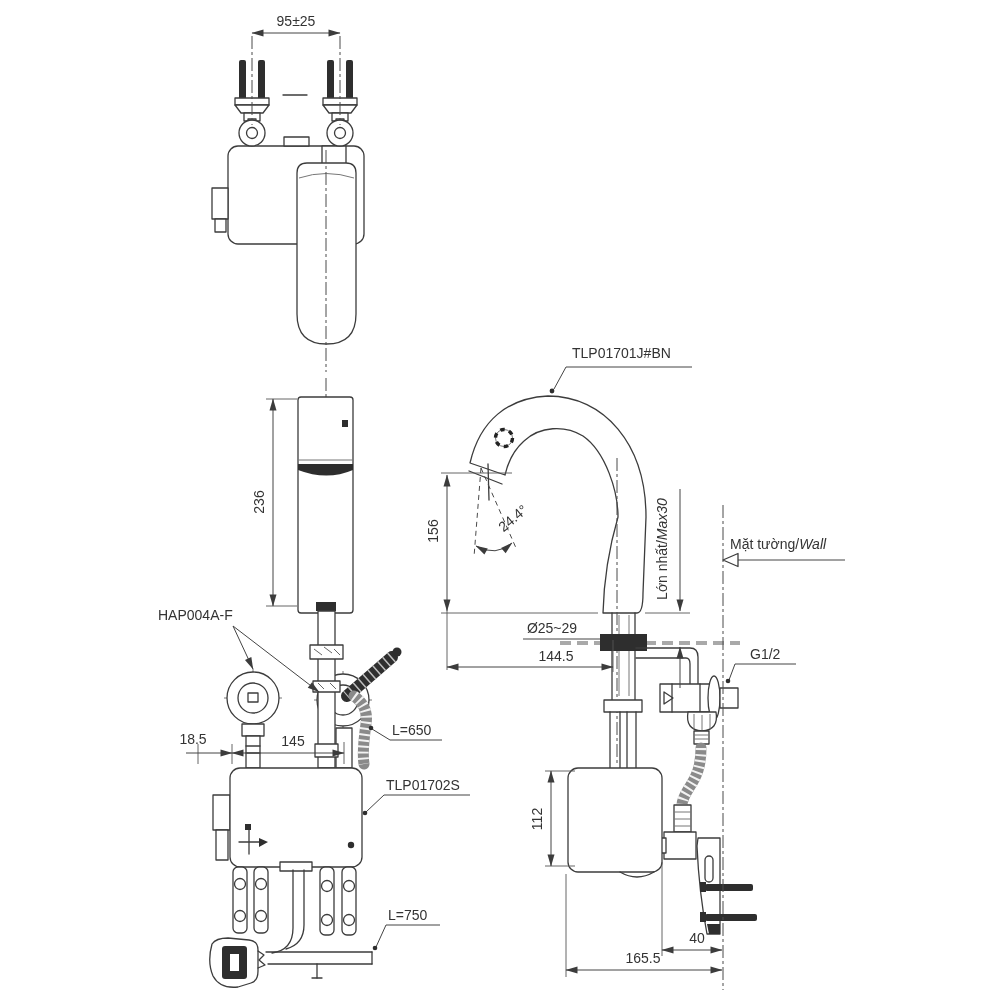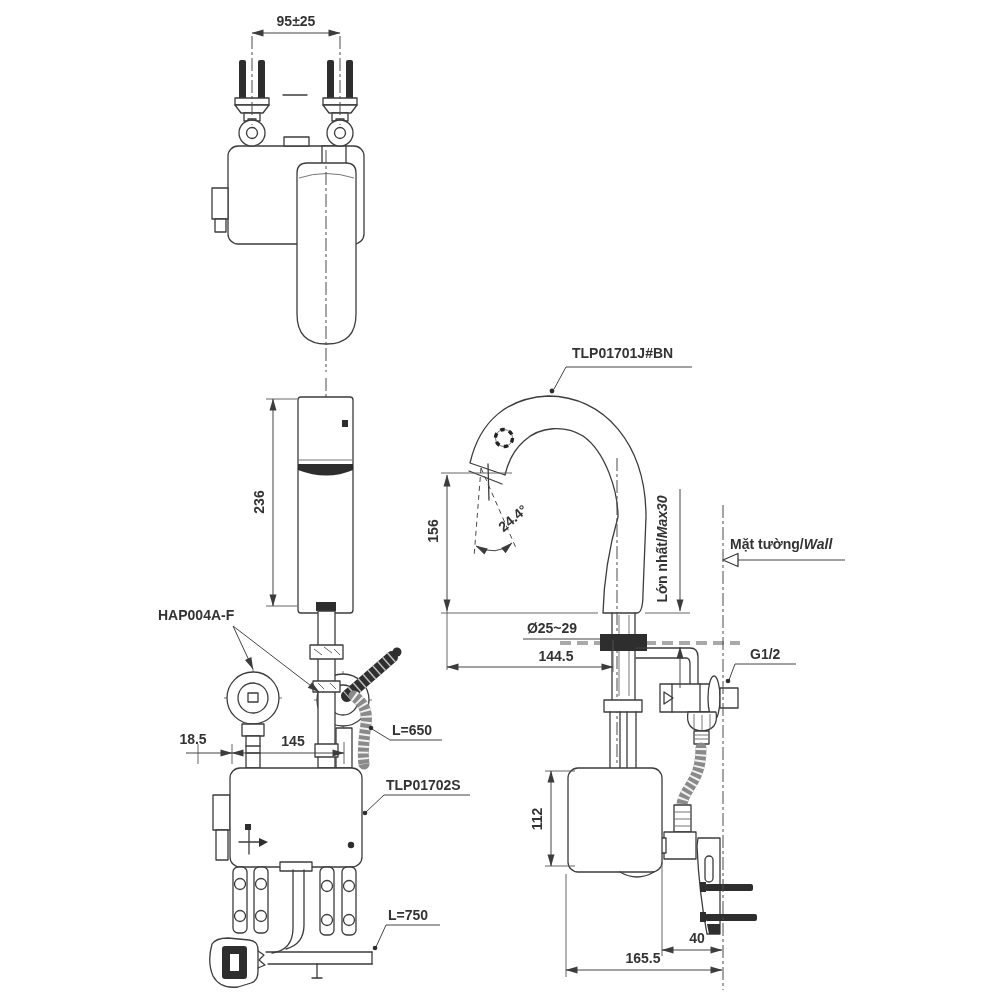--- a/index.html
+++ b/index.html
@@ -1,16 +1,16 @@
 <!DOCTYPE html>
 <html><head>
 <meta charset="utf-8">
 <style>
   html,body{margin:0;padding:0;background:#fff;}
-  .stage{width:1000px;height:1000px;position:relative;background:#fff;font-weight:bold;}
+  .stage{width:1000px;height:1000px;position:relative;background:#fff;}
   svg{display:block;}
   .ln{stroke:#3c3c3c;stroke-width:1.3;fill:none;stroke-linecap:round;stroke-linejoin:round;}
   .lnw{stroke:#3c3c3c;stroke-width:1.3;fill:#fff;stroke-linejoin:round;}
   .dark{fill:#2e2e2e;stroke:none;}
   .thin{stroke:#777;stroke-width:1;fill:none;}
   .dim{stroke:#444;stroke-width:1;fill:none;}
   .ext{stroke:#555;stroke-width:0.9;fill:none;}
   .cl{stroke:#4a4a4a;stroke-width:1;fill:none;stroke-dasharray:13 3 3 3;}
   .dash{stroke:#4a4a4a;stroke-width:1;fill:none;stroke-dasharray:5 4;}
   .gray{stroke:#a9a9a9;stroke-width:4;fill:none;stroke-dasharray:11 6;}

